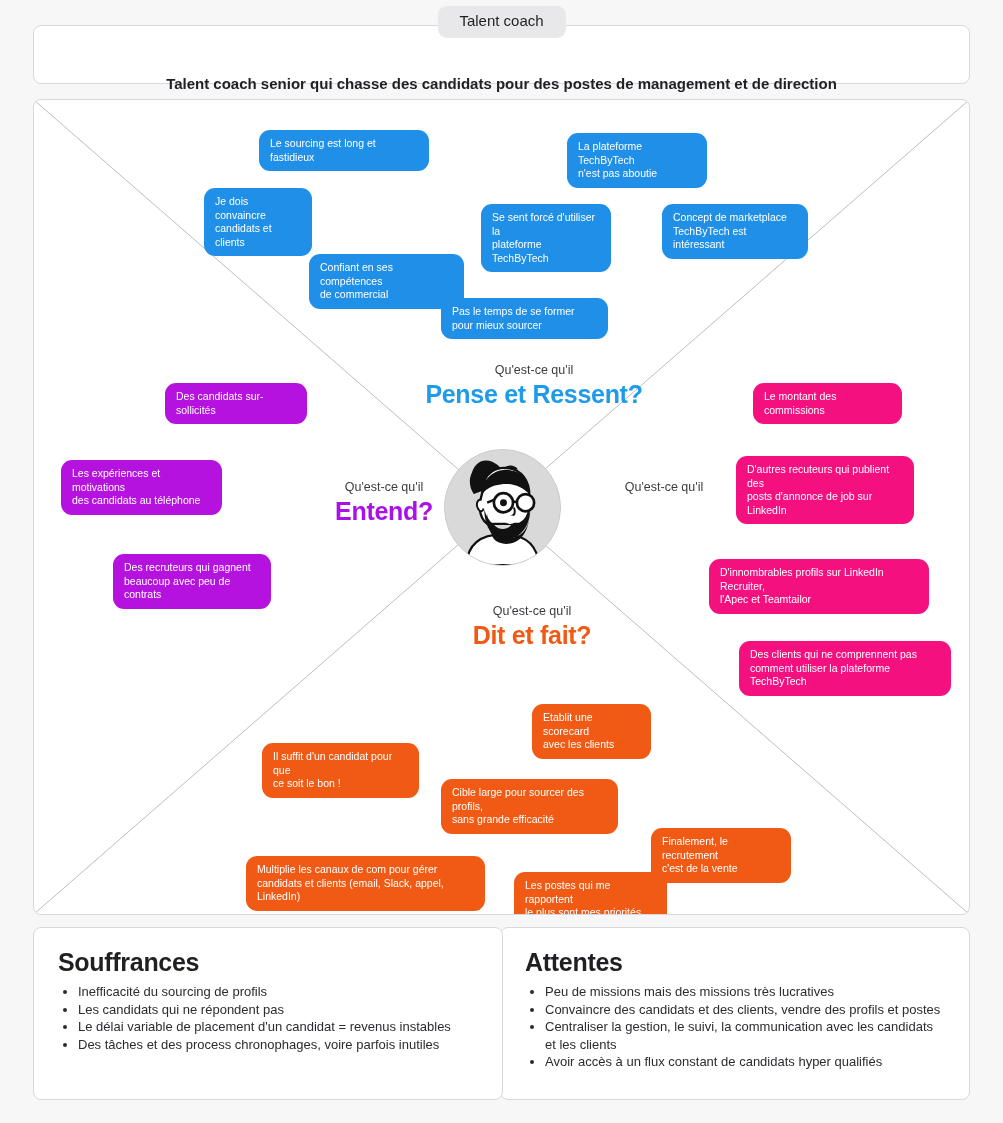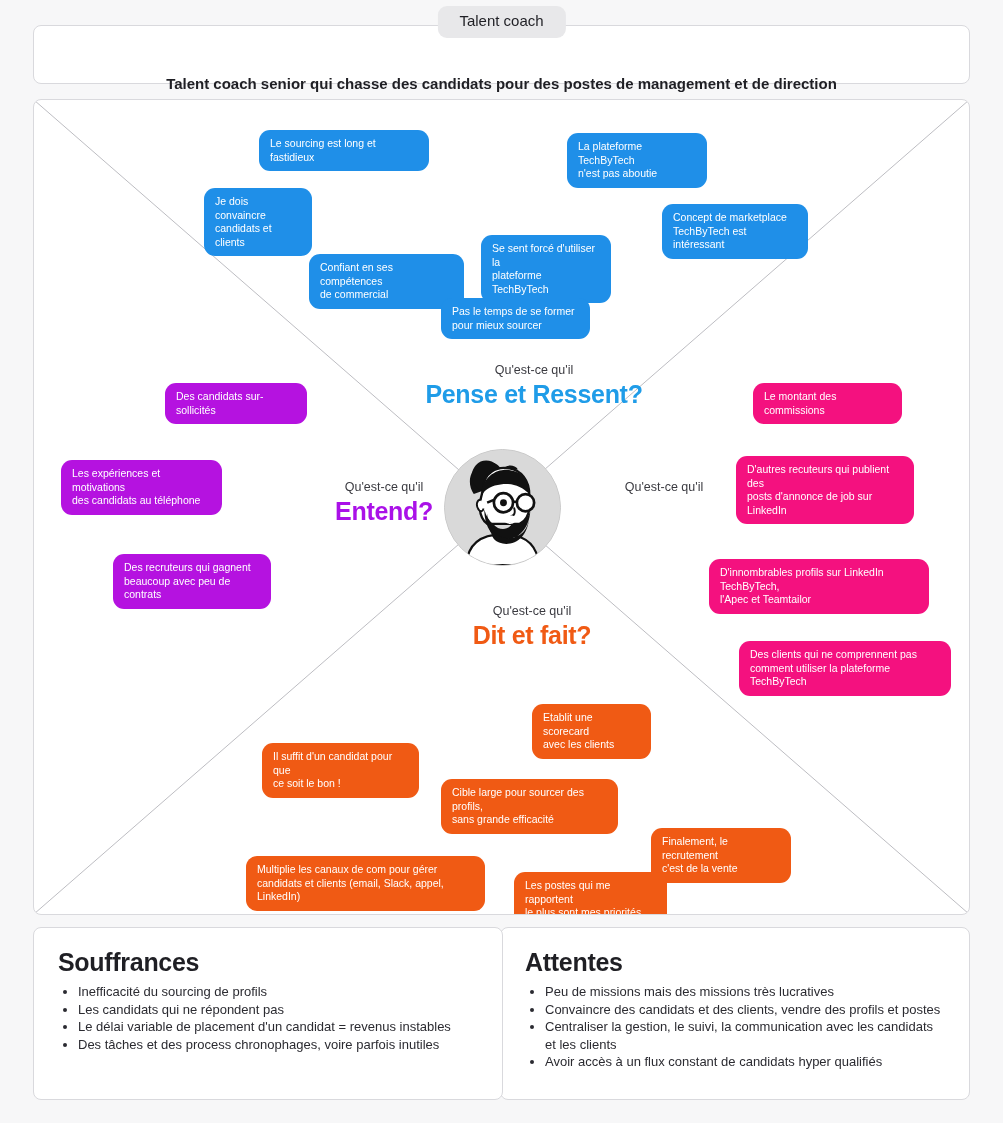--- a/index.html
+++ b/index.html
@@ -183,37 +183,37 @@
       <line x1="0" y1="0" x2="937" y2="816" stroke="#bdbdc2" stroke-width="1"></line>
       <line x1="937" y1="0" x2="0" y2="816" stroke="#bdbdc2" stroke-width="1"></line>
     </svg>
 
     <div id="notes-layer">
         <div class="note think" style="left: 225px; top: 30px; width: 170px;">Le sourcing est long et fastidieux</div>
         <div class="note think" style="left: 533px; top: 33px; width: 140px;">La plateforme TechByTech
 n'est pas aboutie</div>
         <div class="note think" style="left: 170px; top: 88px; width: 108px;">Je dois convaincre
 candidats et clients</div>
-        <div class="note think" style="left: 447px; top: 104px; width: 130px; margin-top: 31px;">Se sent forcé d'utiliser la
+        <div class="note think" style="left: 447px; top: 104px; width: 130px;">Se sent forcé d'utiliser la
 plateforme TechByTech</div>
         <div class="note think" style="left: 628px; top: 104px; width: 146px;">Concept de marketplace
 TechByTech est intéressant</div>
         <div class="note think" style="left: 275px; top: 154px; width: 155px;">Confiant en ses compétences
 de commercial</div>
-        <div class="note think" style="left: 407px; top: 198px; width: 149px;">Pas le temps de se former
+        <div class="note think" style="left: 407px; top: 198px; width: 167px;">Pas le temps de se former
 pour mieux sourcer</div>
         <div class="note hear" style="left: 131px; top: 283px; width: 142px;">Des candidats sur-sollicités</div>
         <div class="note hear" style="left: 27px; top: 360px; width: 161px;">Les expériences et motivations
 des candidats au téléphone</div>
         <div class="note hear" style="left: 79px; top: 454px; width: 158px;">Des recruteurs qui gagnent
 beaucoup avec peu de contrats</div>
         <div class="note see" style="left: 719px; top: 283px; width: 149px;">Le montant des commissions</div>
         <div class="note see" style="left: 702px; top: 356px; width: 178px;">D'autres recuteurs qui publient des
 posts d'annonce de job sur LinkedIn</div>
-        <div class="note see" style="left: 675px; top: 459px; width: 220px;">D'innombrables profils sur LinkedIn TechByTech,
+        <div class="note see" style="left: 675px; top: 459px; width: 220px;">D'innombrables profils sur LinkedIn Recruiter,
 l'Apec et Teamtailor</div>
         <div class="note see" style="left: 705px; top: 541px; width: 212px;">Des clients qui ne comprennent pas
 comment utiliser la plateforme TechByTech</div>
         <div class="note do" style="left: 498px; top: 576px; width: 119px;">Etablit une scorecard
 avec les clients</div>
         <div class="note do" style="left: 228px; top: 615px; width: 157px;">Il suffit d'un candidat pour que
 ce soit le bon !</div>
         <div class="note do" style="left: 407px; top: 651px; width: 177px;">Cible large pour sourcer des profils,
 sans grande efficacité</div>
         <div class="note do" style="left: 617px; top: 700px; width: 140px;">Finalement, le recrutement

